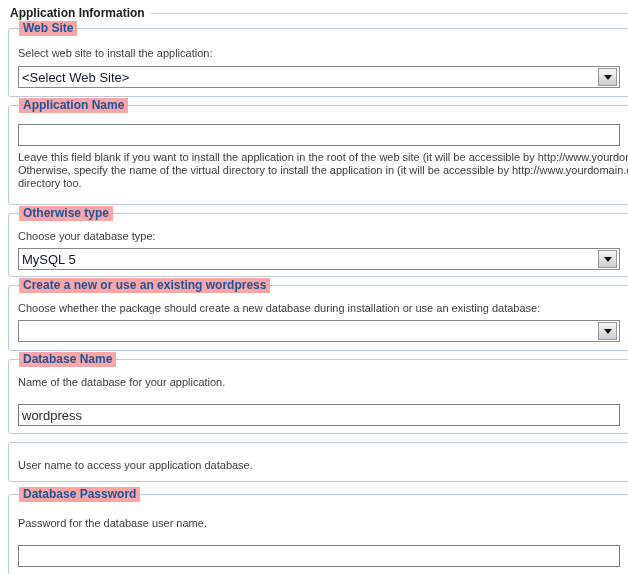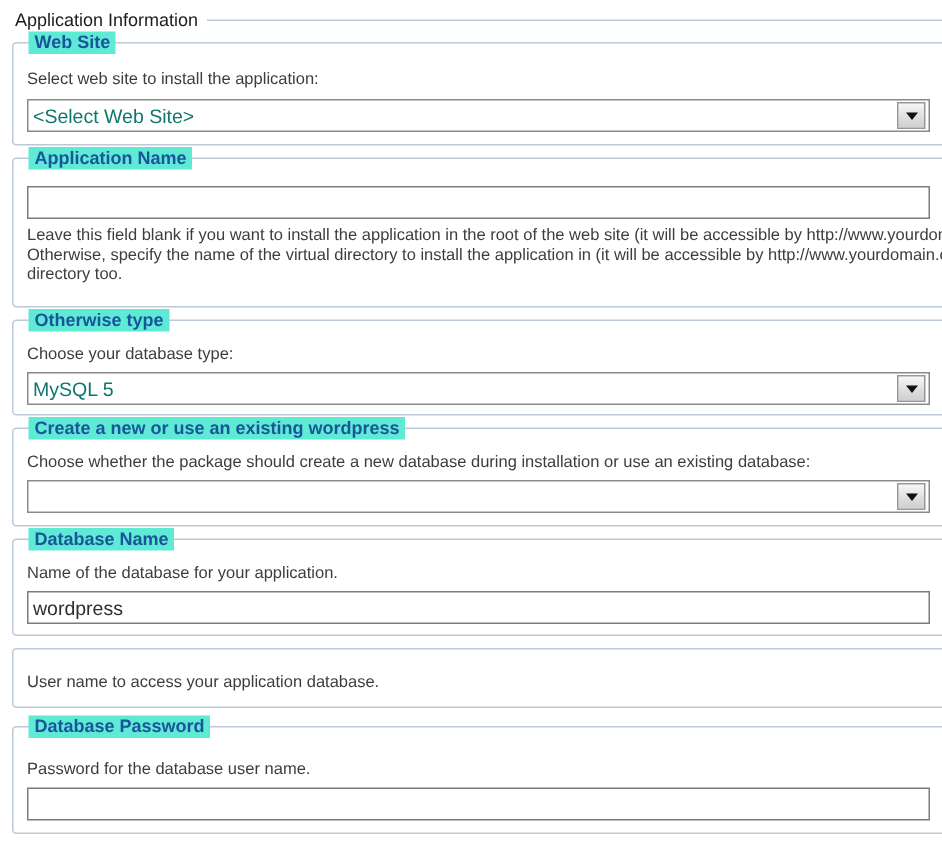--- a/index.html
+++ b/index.html
@@ -16,21 +16,21 @@
   }
   
   .app-header {
     display: flex;
     align-items: center;
     padding: 6px 0 0 10px;
     height: 20px;
   }
   .app-title {
     font-size: 12px;
-    font-weight: normal;
+    font-weight: bold;
     color: #1c1c1c;
     white-space: nowrap;
   }
   .header-rule {
     flex: 1 0 auto;
     height: 0;
     border-top: 1px solid #bdc9d9;
     margin-left: 6px;
   }
   
@@ -38,21 +38,21 @@
     position: relative;
     width: 640px;              
     margin: 8px 0 0 8px;
     border: 1px solid #bdc9d9;
     border-radius: 3px;
   }
   .group-title {
     position: absolute;
     top: -8px;
     left: 10px;
-    background: #5eead4;
+    background: #fca5a5;
     padding: 0 4px;
     font-size: 12px;
     font-weight: bold;
     line-height: 15px;
     color: #1a549a;
     white-space: nowrap;
   }
   .g1 { padding: 18px 0 8px 9px; }
   .g2 { padding: 18px 0 14px 9px; }
   .g3 { padding: 16px 0 6px 9px; }
@@ -70,21 +70,21 @@
   .desc { margin-top: 5px; }
   .desc-line {
     font-size: 11px;
     line-height: 13px;
     color: #3d3d3d;
     white-space: nowrap;
   }
   
   .text-input {
     display: block;
-    margin-top: 5px;
+    margin-top: 15px;
     width: 602px;
     height: 22px;
     border: 1px solid #7b7b7b;
     background: #ffffff;
     font-family: "Liberation Sans", sans-serif;
     font-size: 13px;
     color: #2d2d2d;
     padding: 0 3px;
     border-radius: 0;
     outline: none;
@@ -98,21 +98,21 @@
     height: 22px;
     border: 1px solid #898989;
     background: #ffffff;
     display: flex;
     align-items: center;
     cursor: default;
   }
   .g1 .combo { margin-top: 6px; }
   .combo-value {
     font-size: 13px;
-    color: #0f766e;
+    color: #0f172a;
     padding-left: 3px;
     white-space: nowrap;
     overflow: hidden;
   }
   .combo-btn {
     position: absolute;
     top: 1px;
     right: 2px;
     width: 19px;
     height: 18px;

